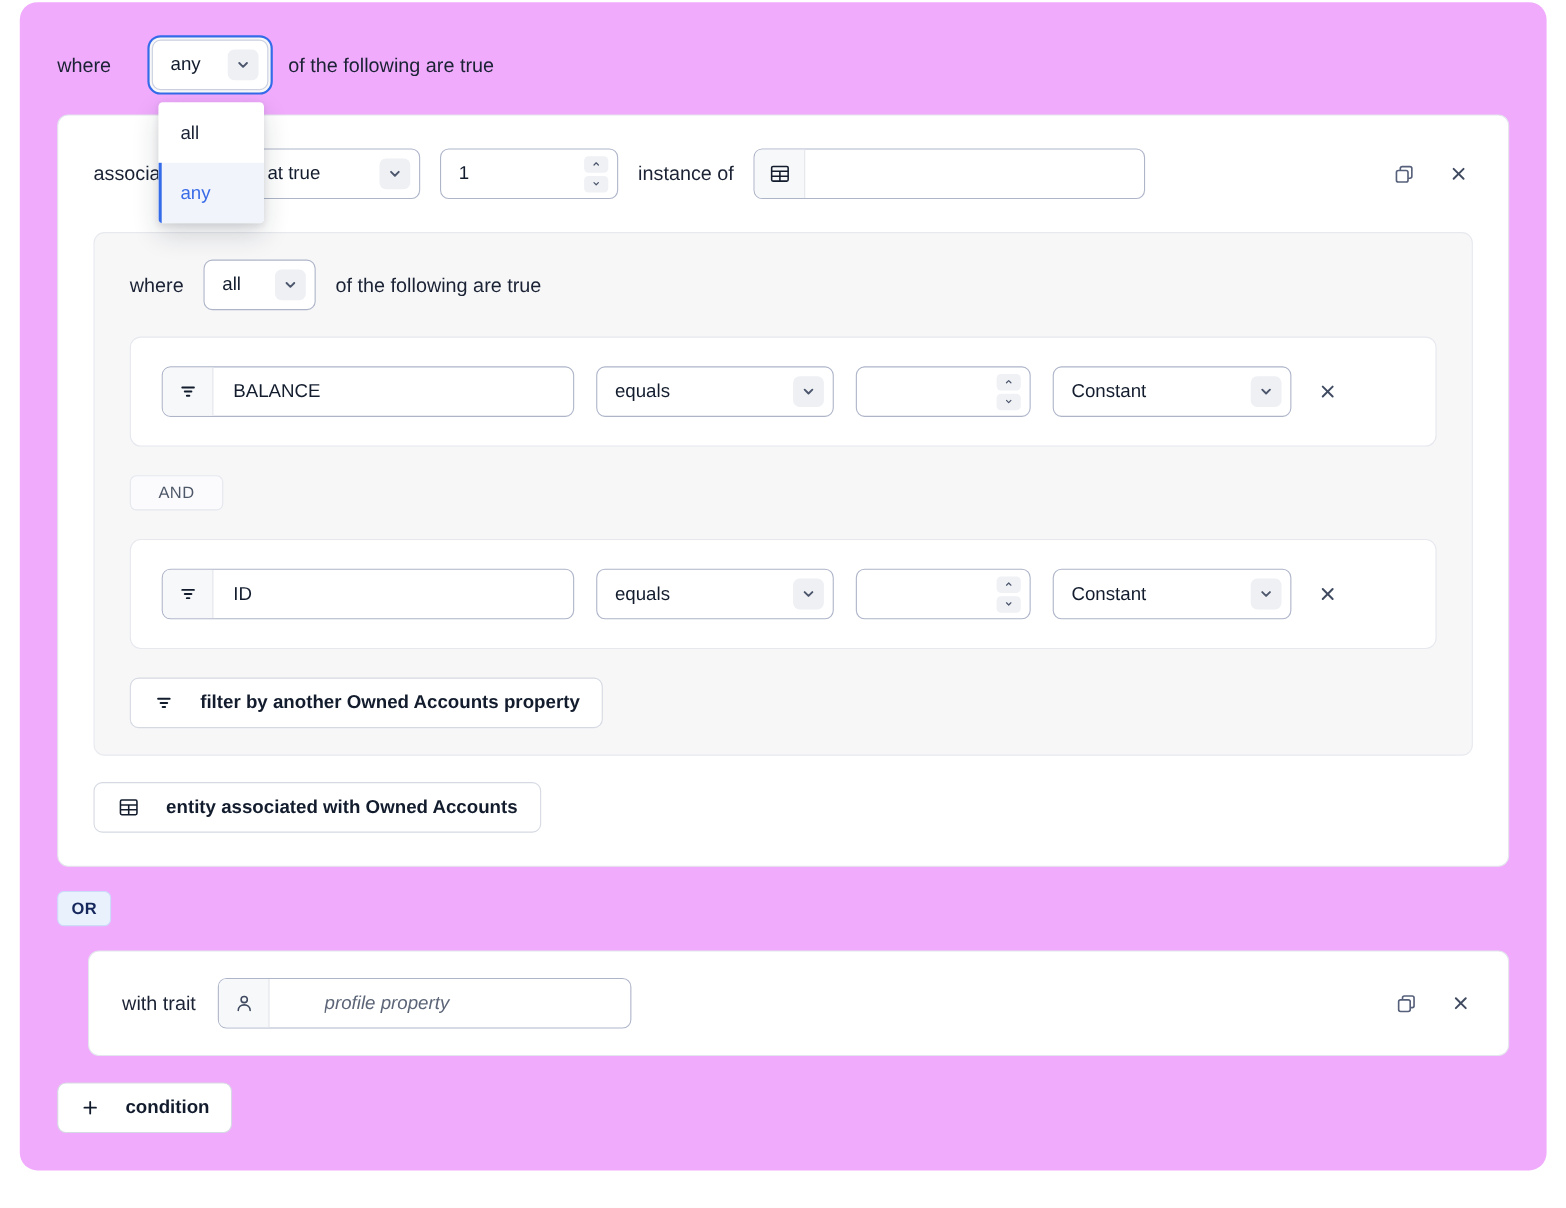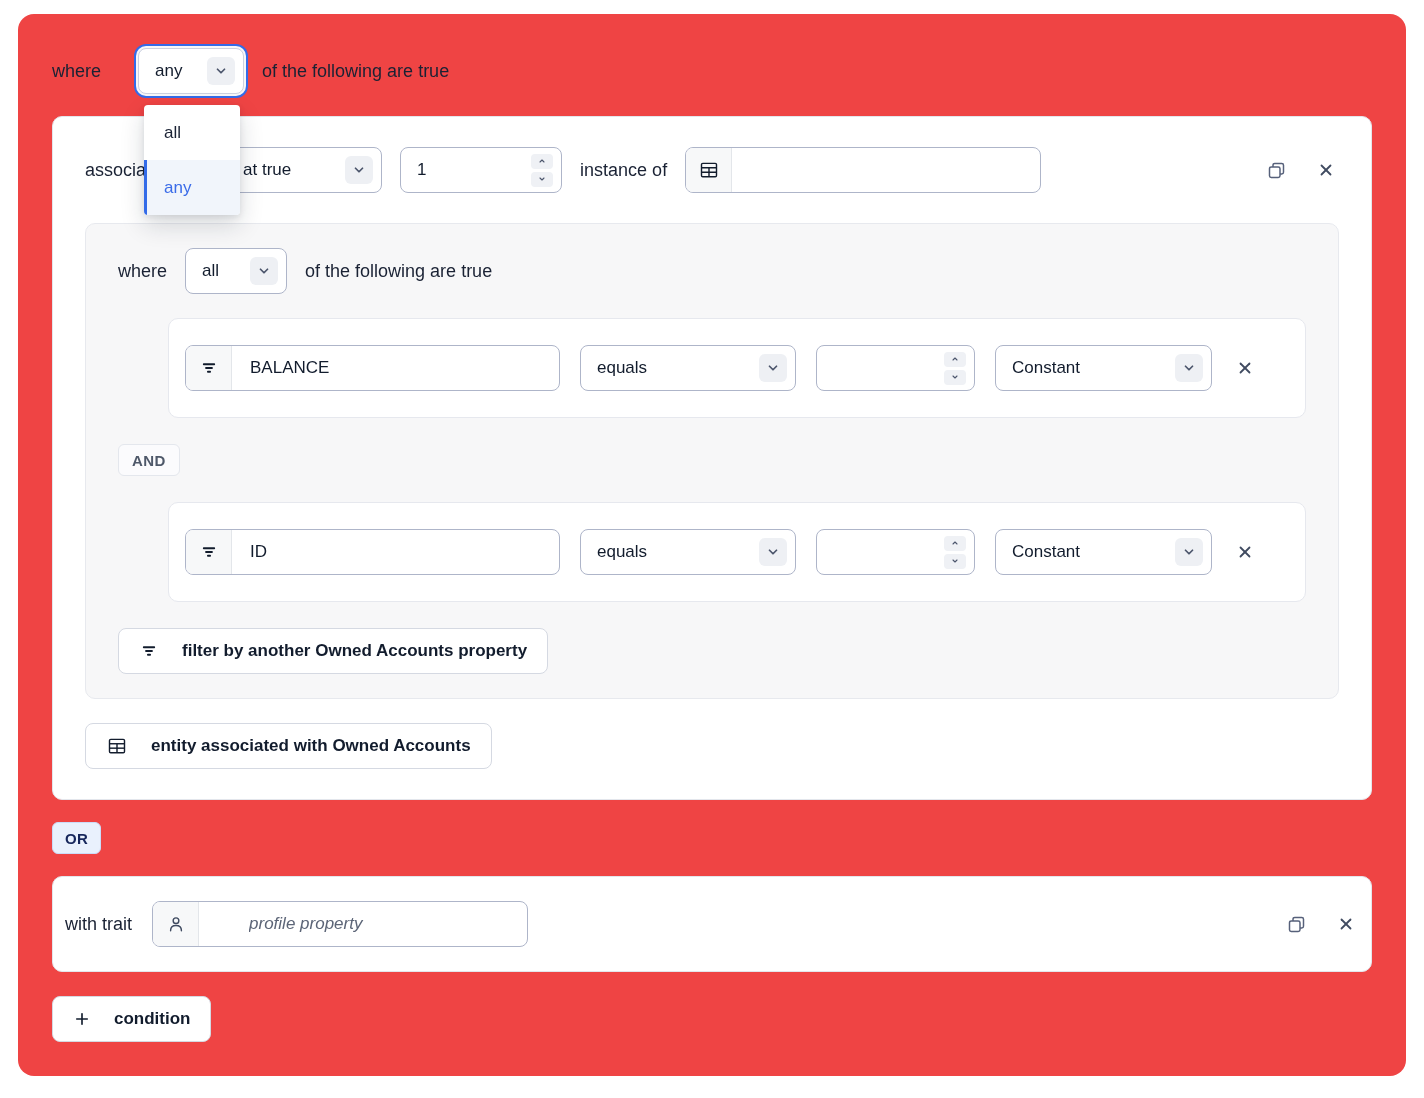--- a/index.html
+++ b/index.html
@@ -1,21 +1,21 @@
 <!DOCTYPE html>
 <html><head>
 <meta charset="utf-8">
 <style>
   * { box-sizing: border-box; }
   html,body { margin:0; padding:0; background:#fff; }
   body { font-family:"Liberation Sans", sans-serif; color:#121C2D; }
   .canvas { position:relative; width:1424px; height:1098px; background:#fff; }
   .root {
-    position:absolute; left:18px; top:14px; width:1388px; height:1062px;
-    background:#ef4444; border-radius:16px; padding:34px; overflow:hidden;
+    position:absolute; left:18px; top:2px; width:1388px; height:1062px;
+    background:#f0abfc; border-radius:16px; padding:34px; overflow:hidden;
   }
 
   
   .label { font-size:18px; color:#1A2234; white-space:nowrap; }
   .select {
     display:flex; align-items:center; justify-content:space-between; gap:10px;
     background:#fff; border:1px solid #AEB5C9; border-radius:8px;
     height:46px; padding:0 8px 0 16px; font-size:17px; color:#121C2D; cursor:pointer;
     flex:none;
   }
@@ -69,39 +69,39 @@
   .row-actions { display:flex; align-items:center; gap:22px; margin-left:auto; }
 
   .nested {
     margin-top:30px; background:#F7F7F8; border:1px solid #E7E9EE;
     border-radius:10px; padding:24px 32px;
   }
   .nested-where { display:flex; align-items:center; gap:18px; height:46px; margin-bottom:24px; }
 
   .cond-card {
     background:#fff; border:1px solid #E6E8EE; border-radius:10px;
-    padding:26px 16px; margin-left:50px;
+    padding:26px 28px; 
   }
   .cond-row { display:flex; align-items:center; gap:20px; height:46px; }
 
   .badge-and {
-    display:inline-flex; align-items:center; height:32px; padding:0 13px; margin:26px 0;
+    display:inline-flex; align-items:center; height:32px; padding:0 25px; margin:26px 0;
     background:#FBFBFD; border:1px solid #E4E7ED; border-radius:6px;
-    font-size:15px; font-weight:700; letter-spacing:.4px; color:#4E5869;
+    font-size:15px; font-weight:400; letter-spacing:.4px; color:#4E5869;
   }
   .filter-more-btn { margin-top:26px; }
   .entity-assoc-btn { margin-top:24px; }
 
   .badge-or {
     display:inline-flex; align-items:center; height:32px; padding:0 12px; margin:22px 0;
     background:#E9F1FD; border:1px solid #CBDCF9; border-radius:6px;
     font-size:15px; font-weight:700; letter-spacing:.4px; color:#16275C;
   }
 
-  .card-trait { padding:24px 12px; }
+  .card-trait { padding:24px 30px;margin-left:28px; }
   .trait-row { display:flex; align-items:center; gap:20px; height:46px; }
 
   .add-condition { margin-top:24px; }
 
   
   .select-anchor { position:relative; flex:none;margin-left:19px; }
   .menu {
     position:absolute; top:57px; left:6px; width:96px; background:#fff;
     border-radius:4px; overflow:hidden; z-index:30;
     box-shadow:0 10px 24px rgba(18,28,45,.16), 0 2px 6px rgba(18,28,45,.10);

